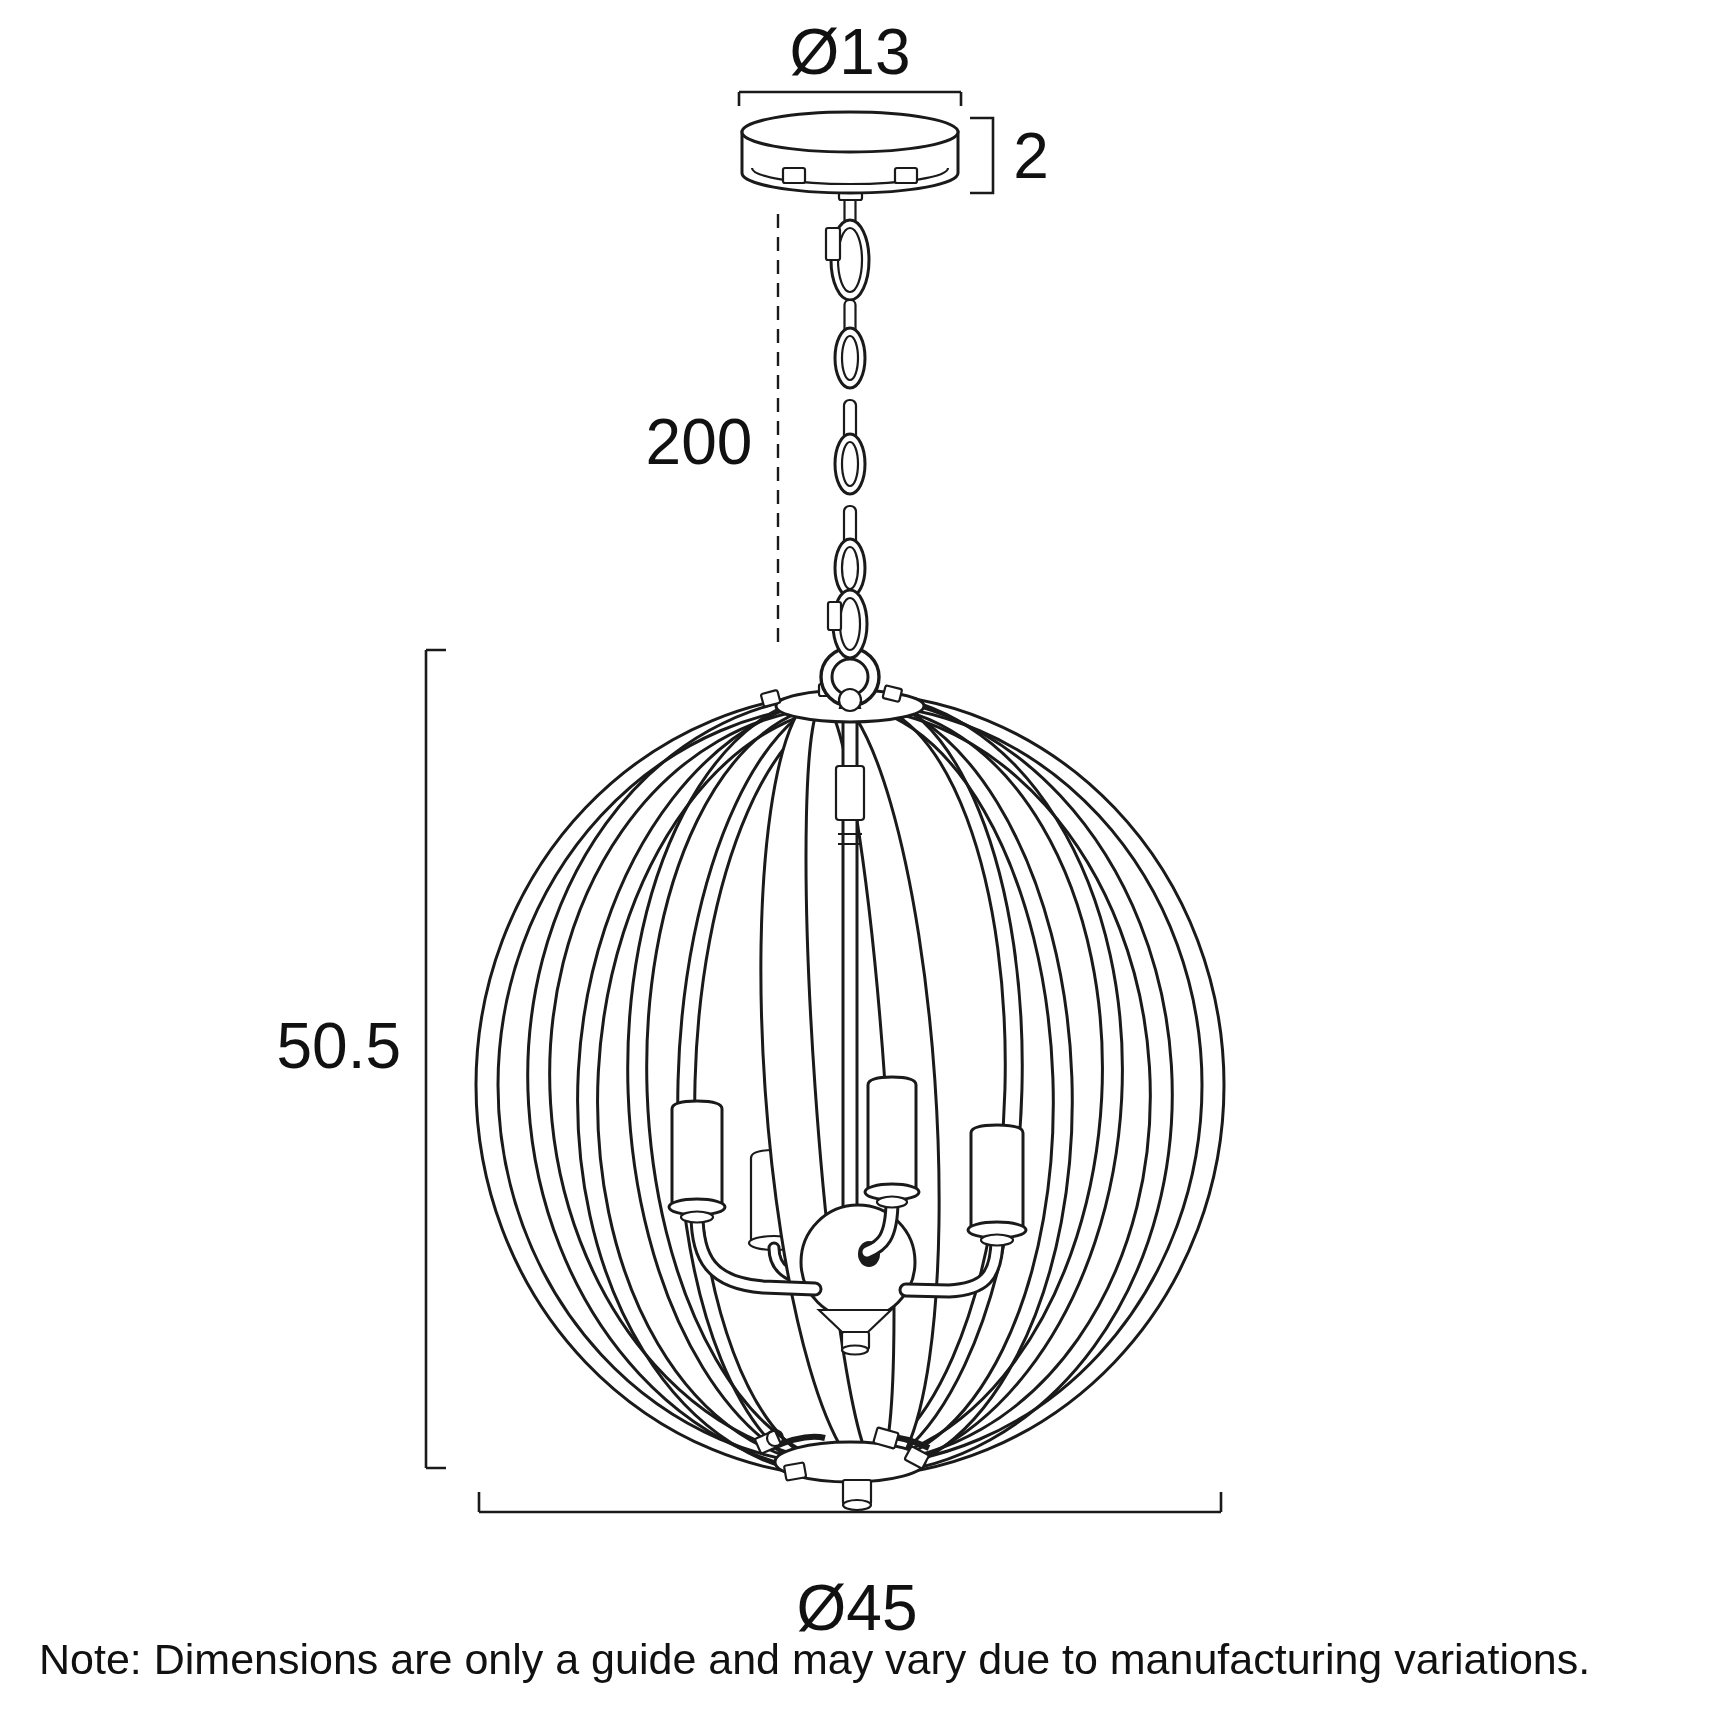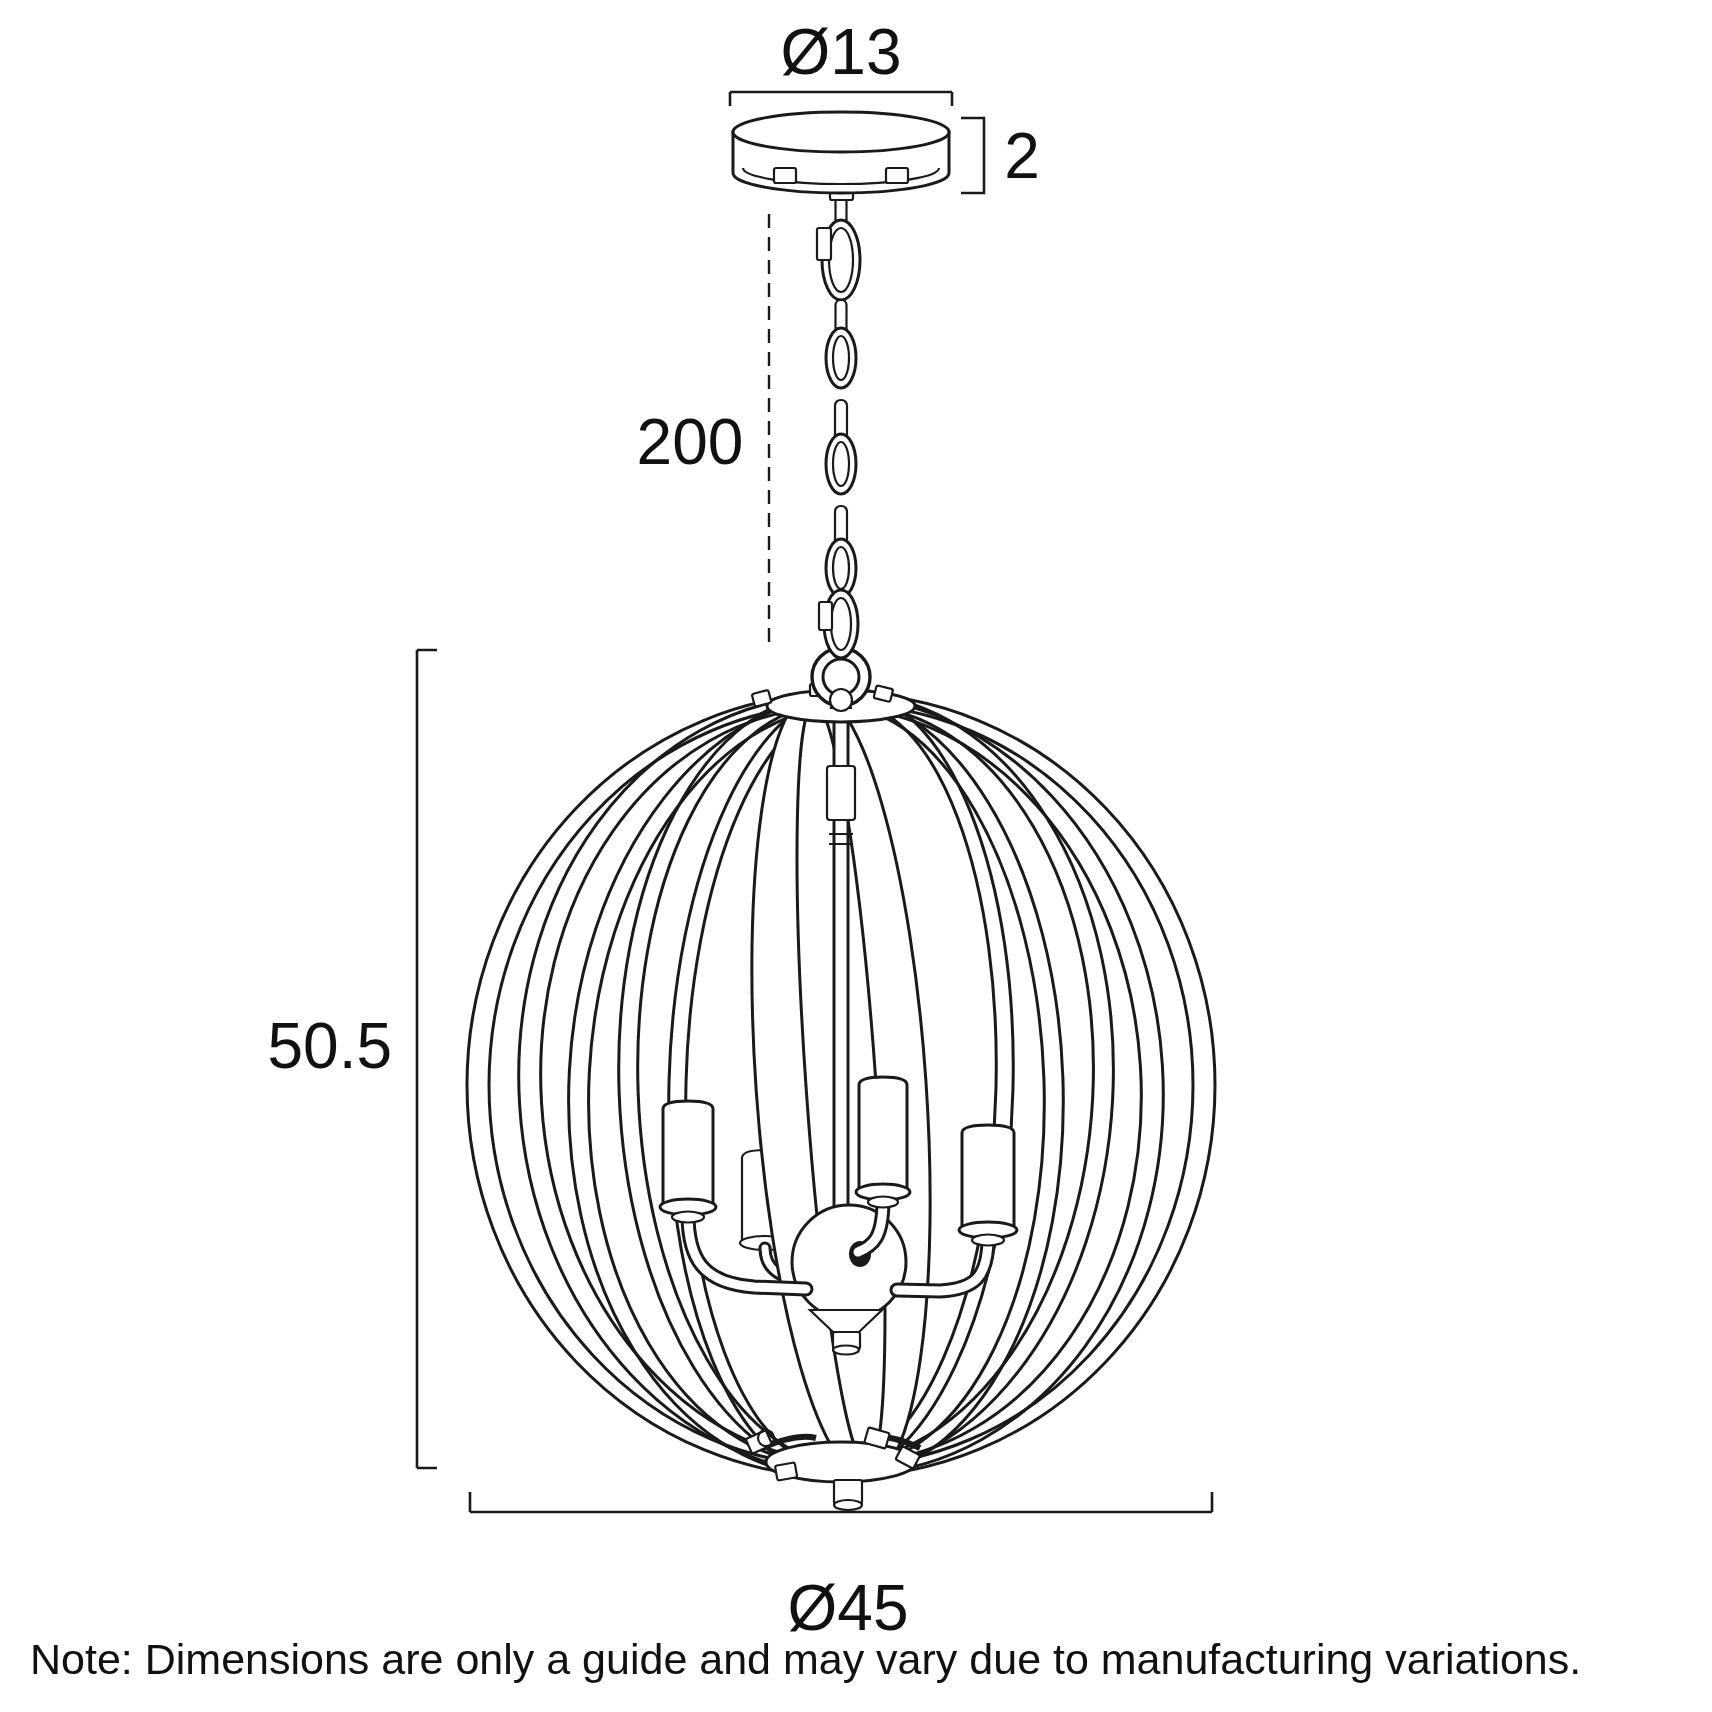--- a/index.html
+++ b/index.html
@@ -1,16 +1,16 @@
 <!DOCTYPE html>
 <html><head>
 <meta charset="utf-8">
 <style>
   html,body{margin:0;padding:0;background:#ffffff;}
-  .stage{width:1406px;height:1712px;position:relative;background:#fff;}
+  .stage{width:1406px;height:1712px;position:relative;background:#fff;margin-left:9px;}
   svg{display:block;}
   .ln  {stroke:#1a1a1a;stroke-width:3;fill:none;}
   .lnw {stroke:#1a1a1a;stroke-width:3;fill:#ffffff;}
   .thin{stroke-width:2.2;}
   .dim {stroke:#1a1a1a;stroke-width:2.6;fill:none;}
   .dash{stroke:#1a1a1a;stroke-width:2.4;fill:none;stroke-dasharray:14 9;}
   .rodb{stroke:#1a1a1a;stroke-width:17;fill:none;}
   .rodw{stroke:#ffffff;stroke-width:11;fill:none;}
   .armb{stroke:#1a1a1a;stroke-width:15;fill:none;stroke-linecap:round;}
   .armw{stroke:#ffffff;stroke-width:9;fill:none;stroke-linecap:round;}

